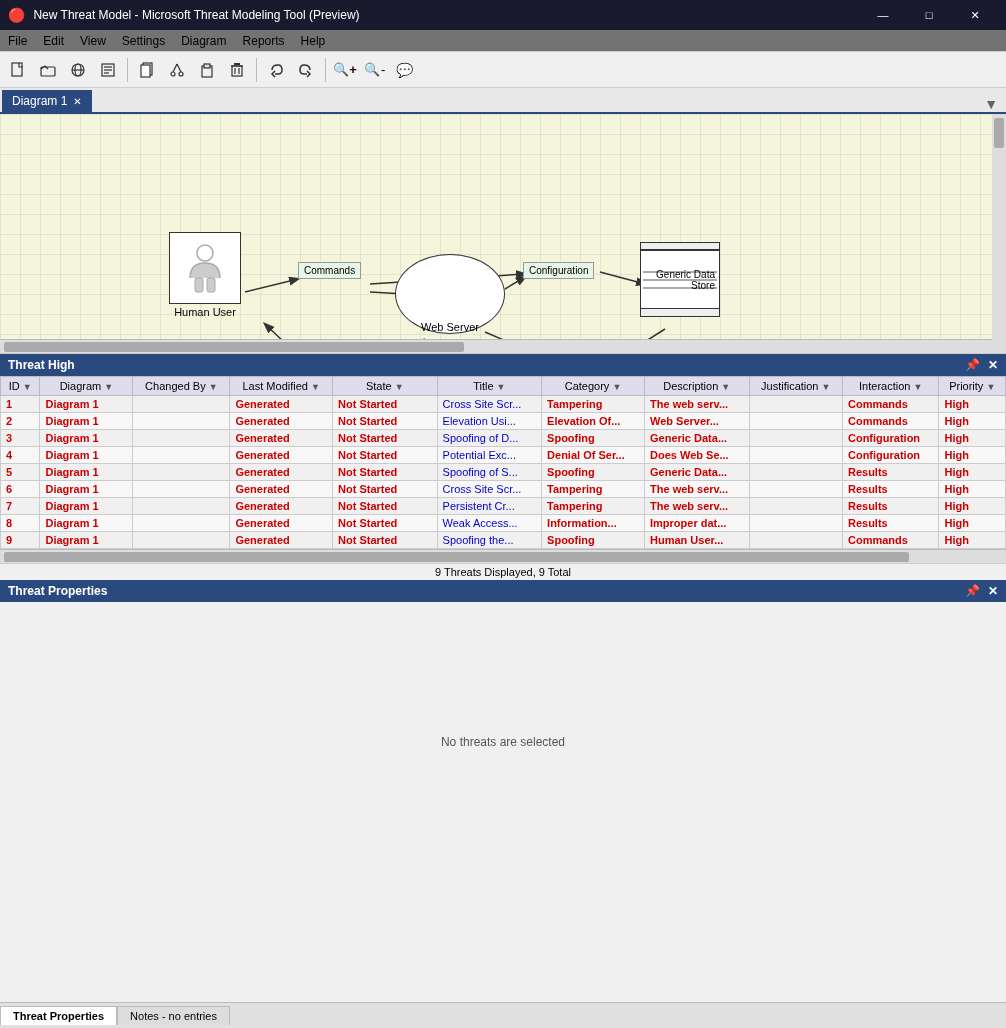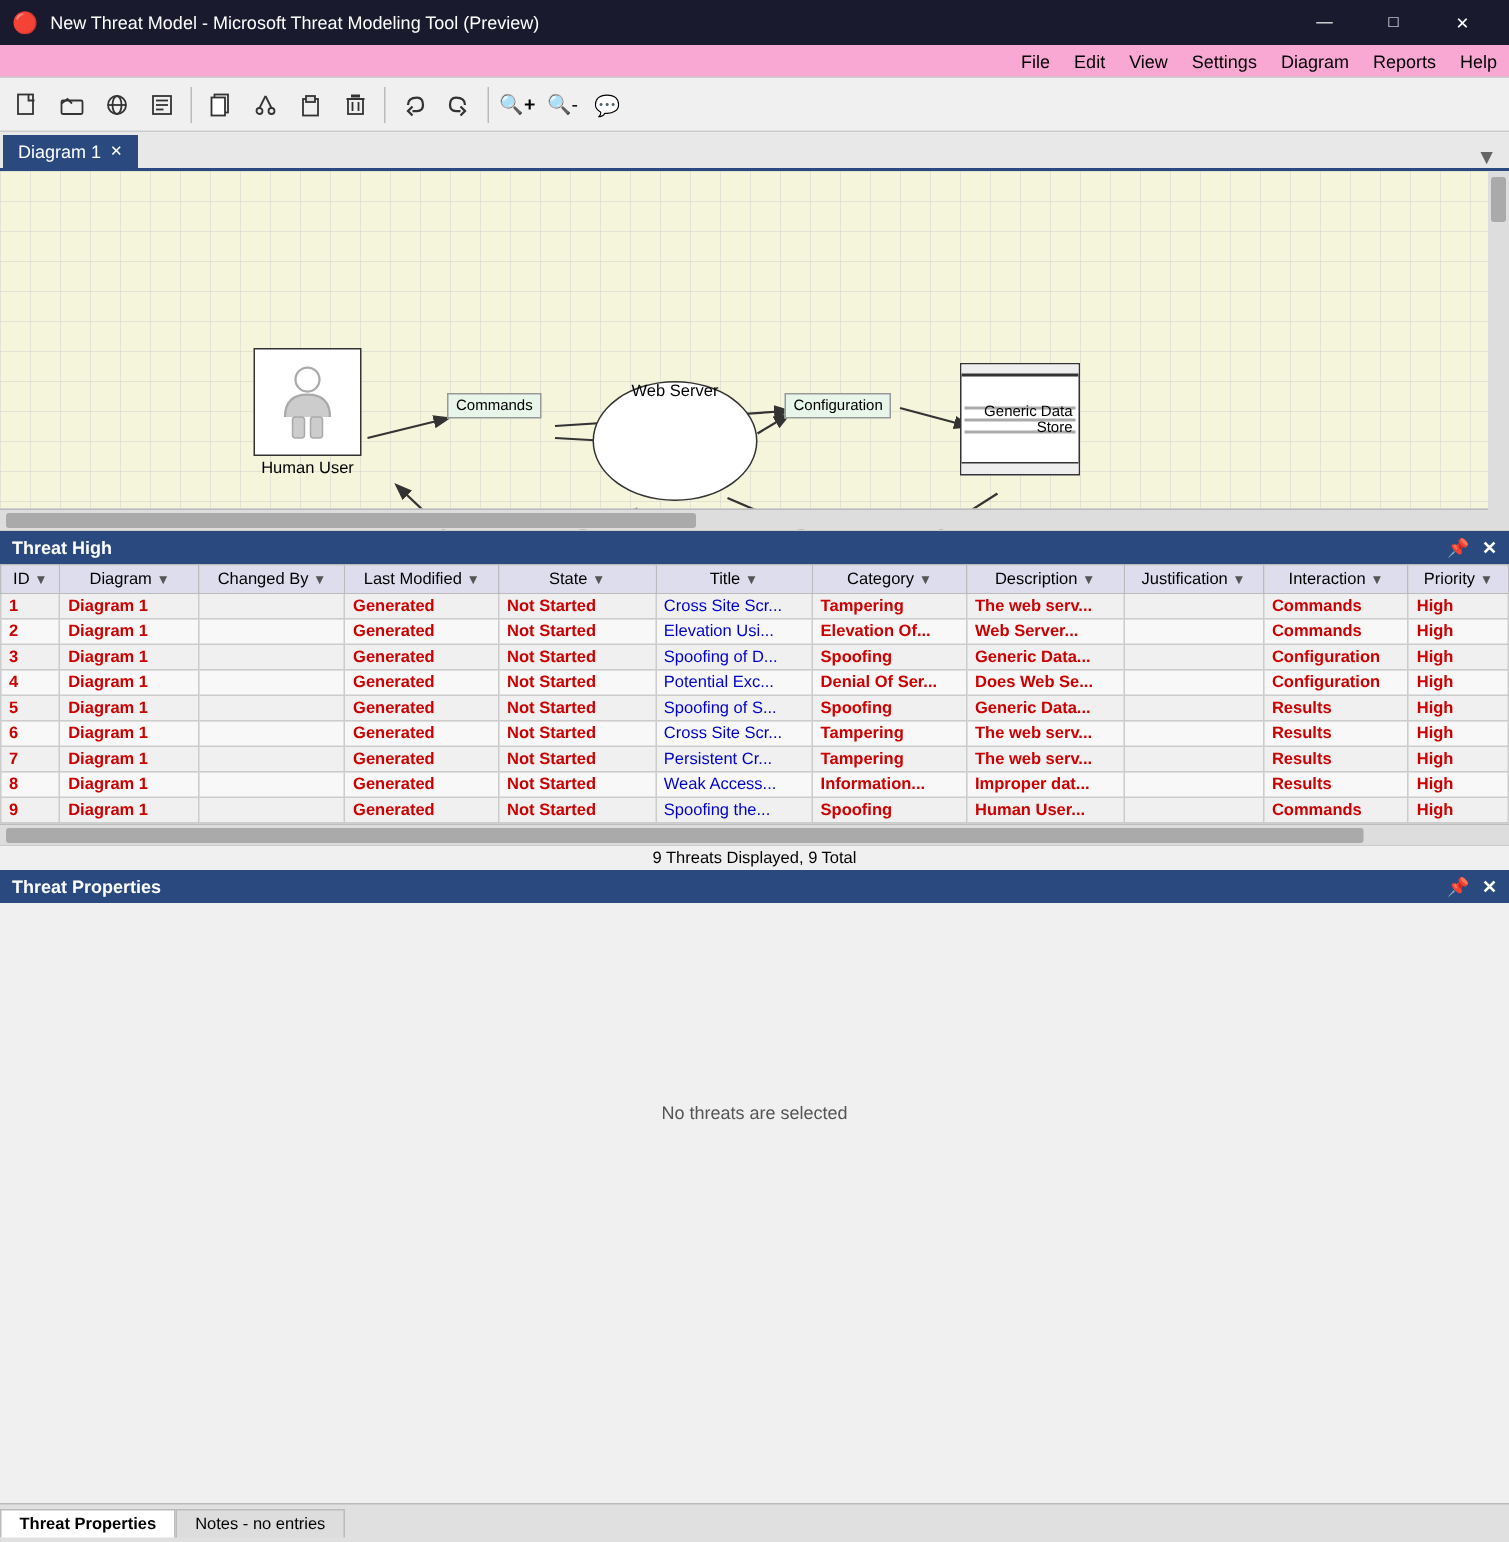--- a/index.html
+++ b/index.html
@@ -19,26 +19,25 @@
     .title-bar-controls { display: flex; gap: 0; }
     .title-btn {
       width: 46px; height: 30px;
       background: transparent; border: none; color: white;
       font-size: 11px; cursor: pointer;
       display: flex; align-items: center; justify-content: center;
     }
 
     
     .menu-bar {
-      background: #f9a8d4;
+      background: #737373;
       height: 22px;
       display: flex;
       align-items: center;
       border-bottom: 1px solid #ccc;
-      justify-content: flex-end;
     }
     .menu-item {
       padding: 2px 8px;
       cursor: pointer;
       font-size: 12px;
     }
 
     
     .toolbar {
       background: #f0f0f0;
@@ -387,21 +386,21 @@
           <svg width="40" height="50" viewBox="0 0 40 50">
             <circle cx="20" cy="10" r="8" fill="none" stroke="#aaa" stroke-width="1.5"></circle>
             <path d="M5 35 Q5 20 20 20 Q35 20 35 35" fill="#ccc" stroke="#aaa" stroke-width="1.5"></path>
             <rect x="10" y="35" width="8" height="14" rx="2" fill="#ccc" stroke="#aaa" stroke-width="1"></rect>
             <rect x="22" y="35" width="8" height="14" rx="2" fill="#ccc" stroke="#aaa" stroke-width="1"></rect>
           </svg>
         </div>
         <span style="font-size:11px; margin-top:2px;">Human User</span>
       </div>
 
-      <div style="position:absolute; left:395px; top:140px; width:110px; height:80px; border:1px solid #333; background:white; border-radius:50%; display:flex; align-items:flex-start; justify-content:center; font-size:11px;">
+      <div style="position:absolute; left:395px; top:140px; width:110px; height:80px; border:1px solid #333; background:white; border-radius:50%; display:flex; align-items:flex-end; justify-content:center; font-size:11px;">
         <span>Web Server</span>
       </div>
 
       <div class="data-flow-label" style="left:298px; top:148px;">
         <span>Commands</span>
       </div>
 
       <div class="data-flow-label" style="left:523px; top:148px;">
         <span>Configuration</span>
       </div>

